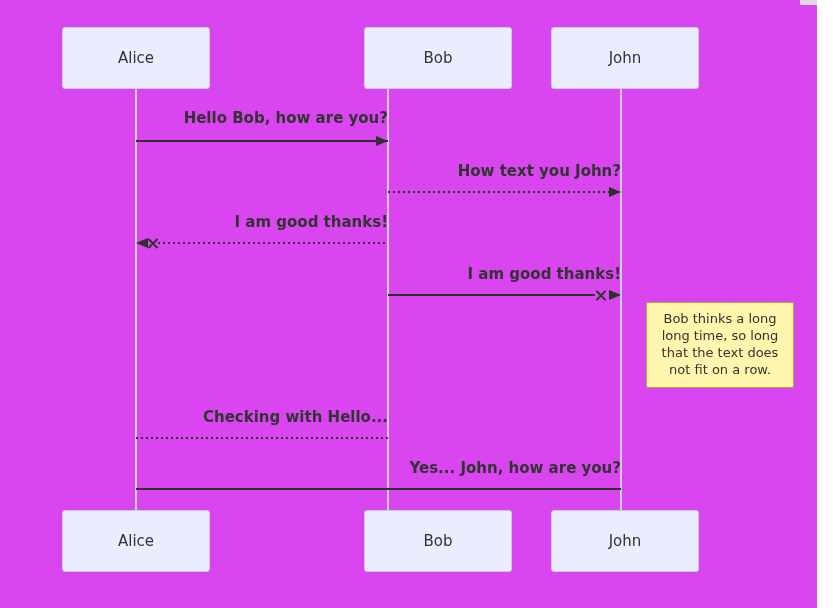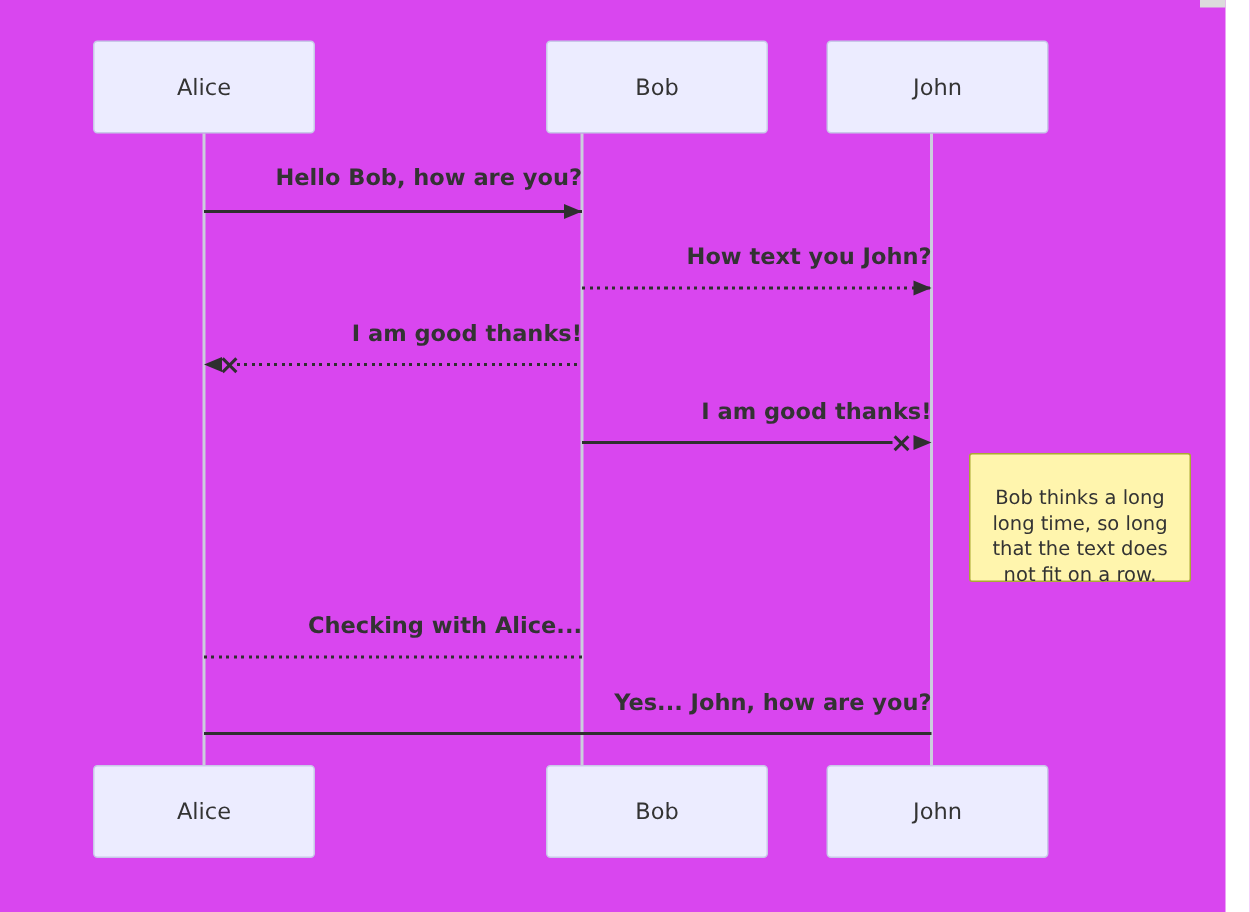--- a/index.html
+++ b/index.html
@@ -91,21 +91,21 @@
     top: 302px;
     width: 148px;
     height: 86px;
     background: #fff5ad;
     border: 1px solid #aaaa33;
     border-radius: 2px;
     color: #333333;
     font-size: 13px;
     line-height: 17px;
     text-align: center;
-    padding: 21px 6px;
+    padding: 7px 6px;
     z-index: 3;
   }
 
   
   .watermark {
     position: absolute;
     right: 5px;
     top: 564px;
     font-size: 24px;
     font-weight: bold;
@@ -164,21 +164,21 @@
   <span class="arrowhead left" style="left:136px; top:243px;"></span>
   <span class="cross" style="left:153px; top:243px;"></span>
 
   <div class="msg-label" style="left:388px; top:264px; width:233px;">I am good thanks!</div>
   <div class="msg-line solid" style="left:388px; top:294px; width:207px;"></div>
   <span class="cross" style="left:601px; top:295px;"></span>
   <span class="arrowhead right" style="left:609px; top:295px;"></span>
 
   <div class="note">Bob thinks a long long time, so long that the text does not fit on a row.</div>
 
-  <div class="msg-label" style="left:136px; top:407px; width:252px;">Checking with Alice...</div>
+  <div class="msg-label" style="left:136px; top:407px; width:252px;">Checking with Hello...</div>
   <div class="msg-line dotted" style="left:136px; top:437px; width:252px;"></div>
 
   <div class="msg-label" style="left:136px; top:458px; width:485px;padding-left:48px;">Yes... John, how are you?</div>
   <div class="msg-line solid" style="left:136px; top:488px; width:485px;"></div>
 
   <div class="actor row-bottom col-alice">
     <span>Alice</span>
   </div>
   <div class="actor row-bottom col-bob">
     <span>Bob</span>

